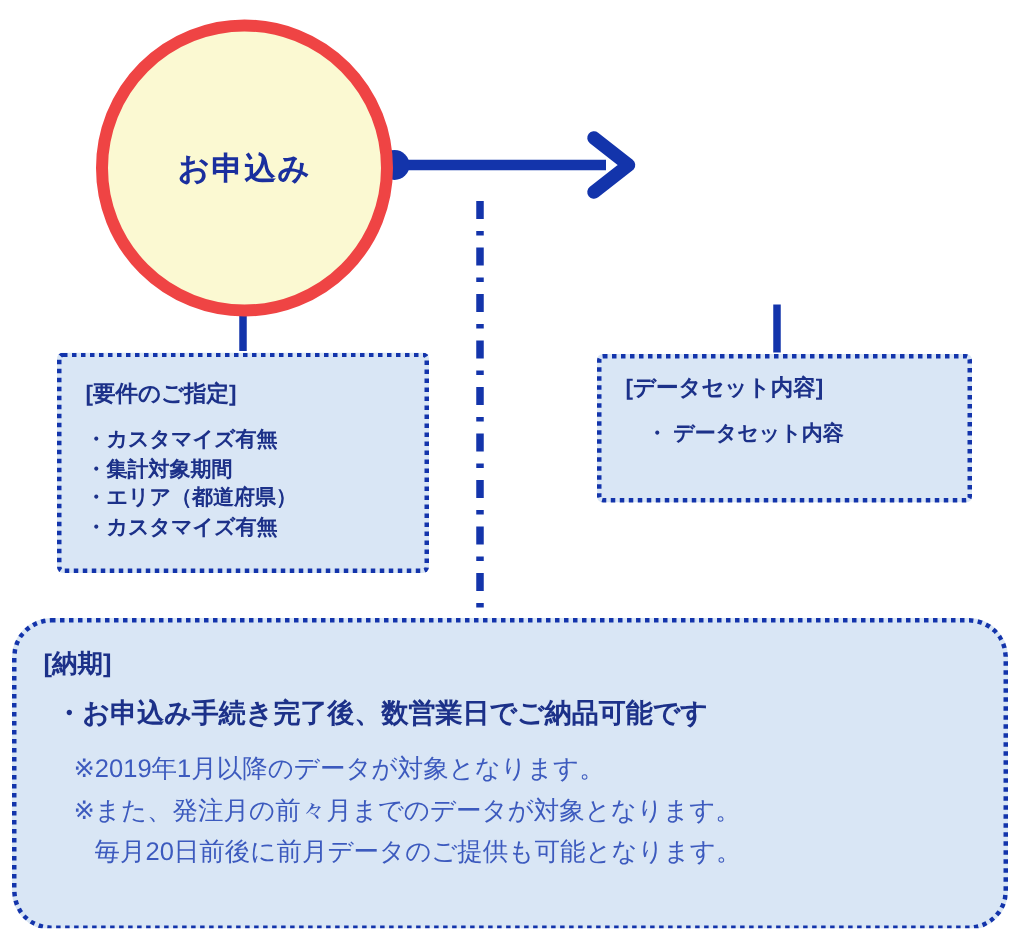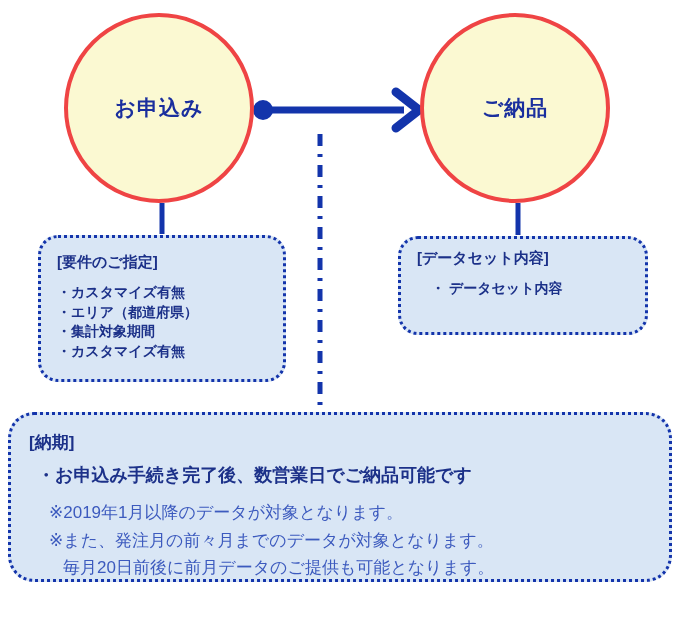--- a/index.html
+++ b/index.html
@@ -21,42 +21,42 @@
     top: 0;
     width: 680px;
     height: 619px;
     pointer-events: none;
   }
   
   .node-circle {
     position: absolute;
     width: 182px;
     height: 182px;
-    border: 4px solid #ef4444;
+    border: 8px solid #ef4444;
     border-radius: 50%;
     background: #fbf9d2;
     display: flex;
     align-items: center;
     justify-content: center;
     box-sizing: content-box;
   }
   .node-circle.left  { left: 64px;  top: 13px; }
   .node-circle.right { left: 420px; top: 13px; }
   .node-label {
     color: #1a2f9e;
     font-size: 21px;
     font-weight: bold;
     letter-spacing: 1px;
     white-space: nowrap;
   }
   
   .dotted-box {
     position: absolute;
     border: 3px dotted #1334ab;
-    border-radius: 20px;
+    border-radius: 4px;
     background: #d9e6f5;
     box-sizing: border-box;
     color: #1c3189;
   }
   .box-requirements {
     left: 38px;
     top: 235px;
     width: 248px;
     height: 147px;
     padding: 15px 14px 10px 16px;
@@ -79,21 +79,21 @@
     font-weight: bold;
     line-height: 19.5px;
     white-space: nowrap;
   }
   .box-dataset .box-item { padding-left: 14px; line-height: 19px; }
   
   .box-delivery {
     left: 8px;
     top: 412px;
     width: 664px;
-    height: 170px;
+    height: 208px;
     border-radius: 26px;
     padding: 16px 18px 12px 16px;
   }
   .delivery-title {
     font-size: 17px;
     font-weight: bold;
     margin: 0 0 9px 2px;
     white-space: nowrap;
   }
   .delivery-main {
@@ -129,29 +129,26 @@
 
     <line x1="162" y1="203" x2="162" y2="234" stroke="#1334ab" stroke-width="5"></line>
 
     <line x1="518" y1="203" x2="518" y2="235" stroke="#1334ab" stroke-width="5"></line>
   </svg>
 
   <div class="node-circle left">
     <span class="node-label">お申込み</span>
   </div>
 
-  <div class="node-circle right">
-    <span class="node-label">ご納品</span>
-  </div>
 
   <div class="dotted-box box-requirements">
     <div class="box-title">[要件のご指定]</div>
     <div class="box-item">・カスタマイズ有無</div>
+    <div class="box-item">・集計対象期間</div>
     <div class="box-item">・エリア（都道府県）</div>
-    <div class="box-item">・集計対象期間</div>
     <div class="box-item">・カスタマイズ有無</div>
   </div>
 
   <div class="dotted-box box-dataset">
     <div class="box-title">[データセット内容]</div>
     <div class="box-item">・ データセット内容</div>
   </div>
 
   <div class="dotted-box box-delivery">
     <div class="delivery-title">[納期]</div>

